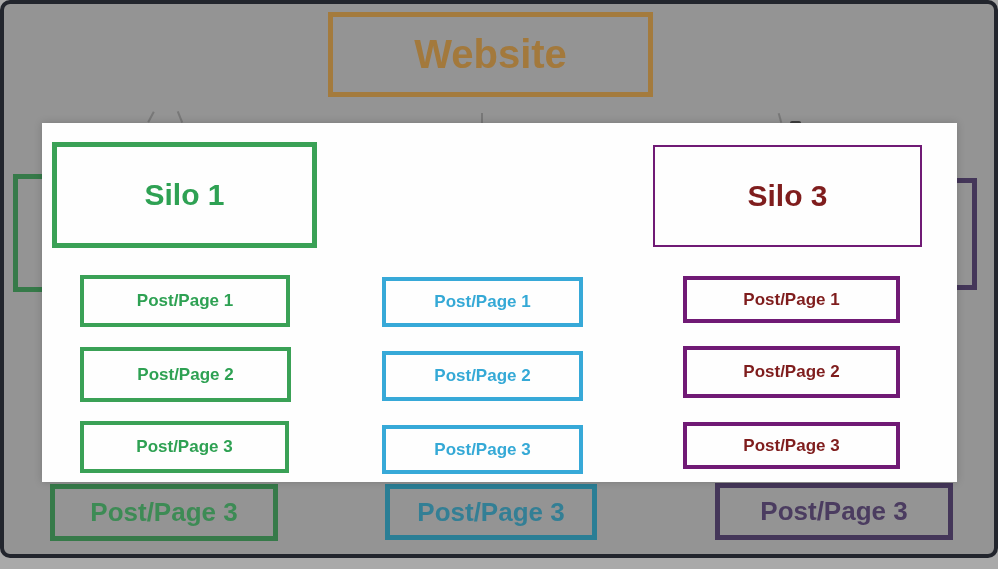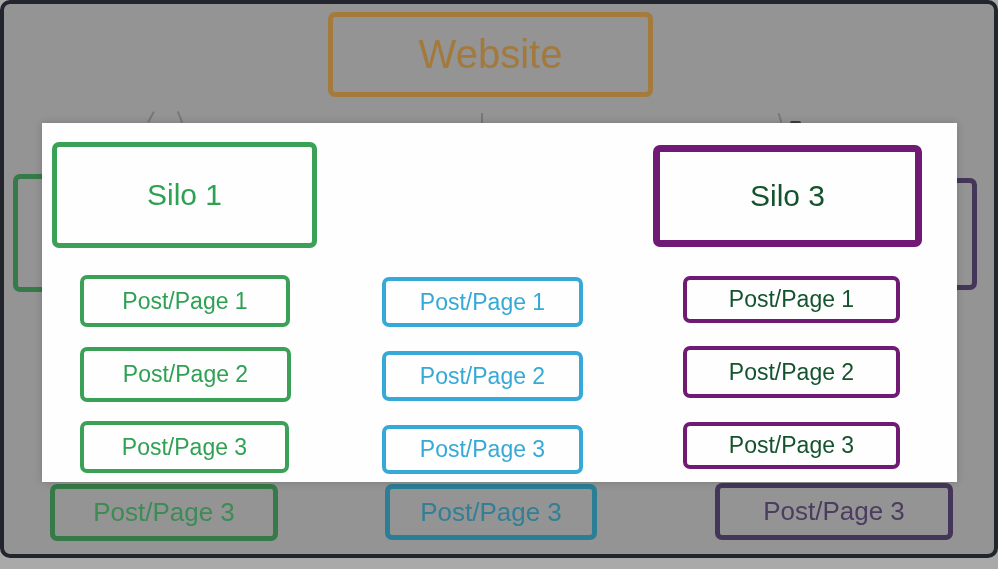--- a/index.html
+++ b/index.html
@@ -22,24 +22,23 @@
     width: 990px; height: 550px;
     background: #949494;
     border: 4px solid #22252d;
     border-radius: 10px;
   }
   .box {
     position: absolute;
     display: flex;
     align-items: center;
     justify-content: center;
-    font-weight: normal;
+    font-weight: bold;
     box-sizing: border-box;
     background: transparent;
-    border-radius: 7px;
   }
   
   .website {
     border: 5px solid #a47b3d;
     color: #a3793c;
     font-size: 40px;
     letter-spacing: 0px;
   }
   
   .dim-green  { border: 5px solid #367a49; color: #3d8b55; }
@@ -53,24 +52,24 @@
   
   .panel {
     position: absolute;
     left: 42px; top: 123px;
     width: 915px; height: 359px;
     background: #fefefe;
     box-shadow: 0 0 8px rgba(0,0,0,0.18);
   }
   
   .silo { font-size: 30px; }
-  .page { font-size: 23px; }
+  .page { font-size: 17px; }
   .green  { border: 5px solid #3aa156; color: #2ea153; }
   .teal   { border: 5px solid #37a9d8; color: #35a9d6; }
-  .purple { border: 7px solid #701a75; color: #14532d; text-align: right; }
+  .purple { border: 2px solid #701a75; color: #7f1d1d; text-align: right; }
   .page.green  { border-width: 4px; }
   .page.teal   { border-width: 4px; }
   .page.purple { border-width: 4px; }
 </style>
 </head>
 <body>
 
 <div id="stage">
 
   <div class="card"></div>

